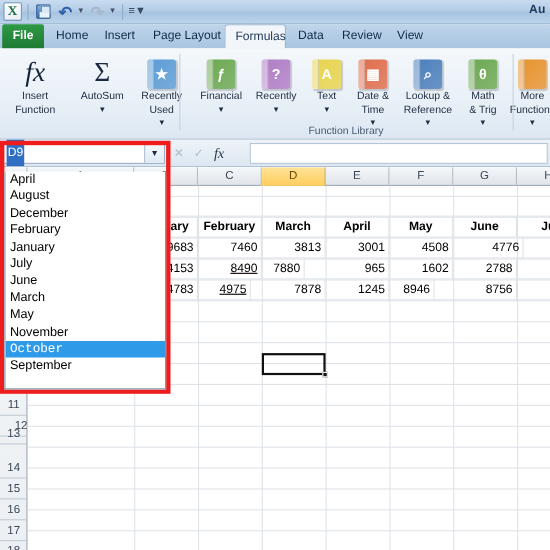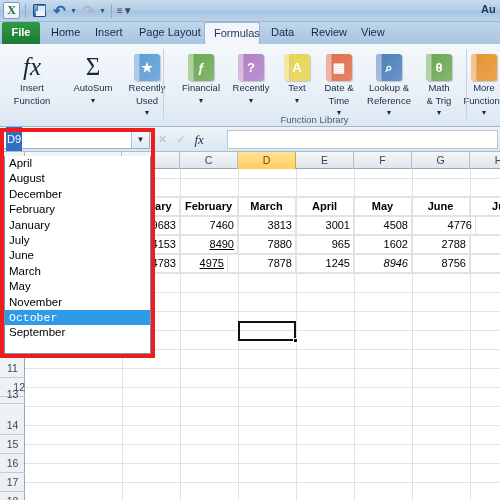--- a/index.html
+++ b/index.html
@@ -384,32 +384,32 @@
           <div class="cell num" style="left: 155px; width: 58px;">7460</div>
           <div class="cell num" style="left: 213px; width: 58px;">3813</div>
           <div class="cell num" style="left: 271px; width: 58px;">3001</div>
           <div class="cell num" style="left: 329px; width: 58px;">4508</div>
           <div class="cell num" style="left: 387px; width: 64px;">4776</div>
           <div class="cell num" style="left: 445px; width: 58px;">4</div>
         </div>
         <div class="cellrow" style="top: 83px; left: 25px; right: 0px;">
           <div class="cell num" style="left: 97px; width: 58px;">4153</div>
           <div class="cell num" style="left: 155px; width: 58px; text-decoration: underline;">8490</div>
-          <div class="cell num" style="left: 213px; width: 58px;">7880</div>
+          <div class="cell num" style="left: 213px; width: 39px;">7880</div>
           <div class="cell num" style="left: 271px; width: 58px;">965</div>
           <div class="cell num" style="left: 329px; width: 58px;">1602</div>
           <div class="cell num" style="left: 387px; width: 58px;">2788</div>
           <div class="cell num" style="left: 445px; width: 58px;">9</div>
         </div>
         <div class="cellrow" style="top: 102px; left: 25px; right: 0px;">
           <div class="cell num" style="left: 97px; width: 58px;">4783</div>
           <div class="cell num" style="left: 155px; width: 48px; text-decoration: underline;">4975</div>
           <div class="cell num" style="left: 213px; width: 58px;">7878</div>
           <div class="cell num" style="left: 271px; width: 58px;">1245</div>
-          <div class="cell num" style="left: 329px; width: 58px; font-style: italic;">8946</div>
+          <div class="cell num" style="left: 329px; width: 41px;">8946</div>
           <div class="cell num" style="left: 387px; width: 58px;">8756</div>
           <div class="cell num" style="left: 445px; width: 58px;">3</div>
         </div>
       </div>
     <div class="selcell" id="selcell" style="left: 238px; top: 169px; width: 58px; height: 20px;"></div>
     <div class="fillhandle" id="fillh" style="left: 293px; top: 186px;"></div>
   </div>
 
   <div class="dd-wrap">
     <div class="dd-cover"></div>

